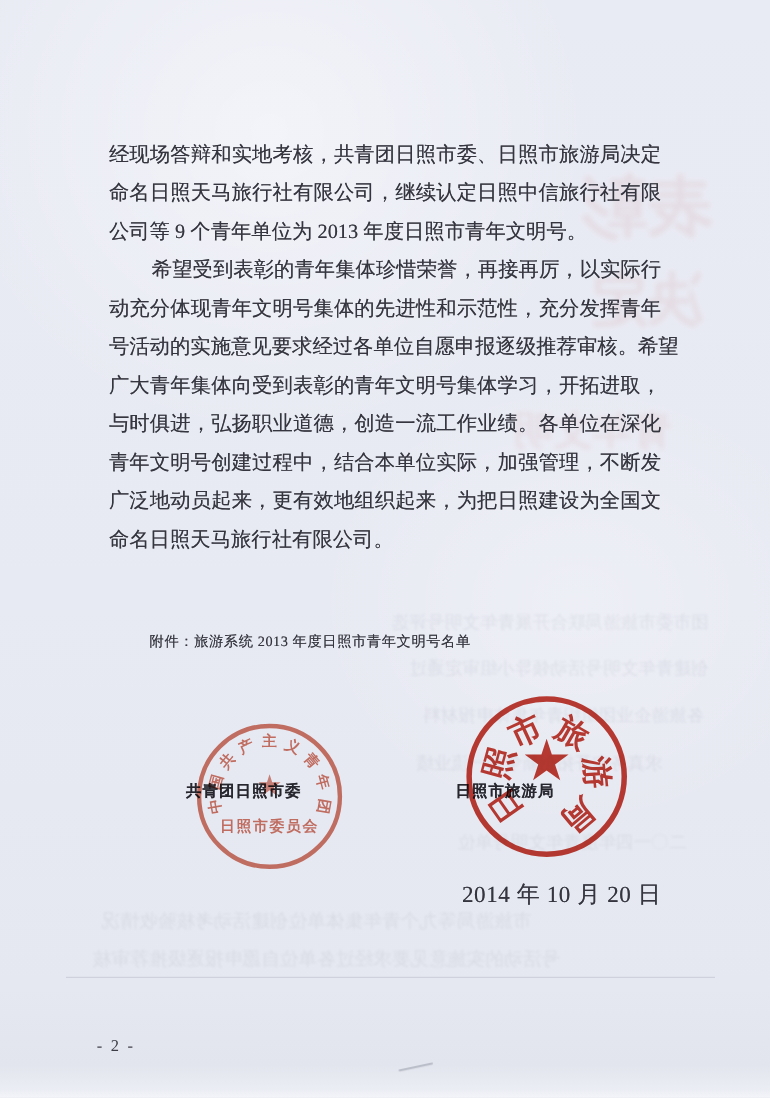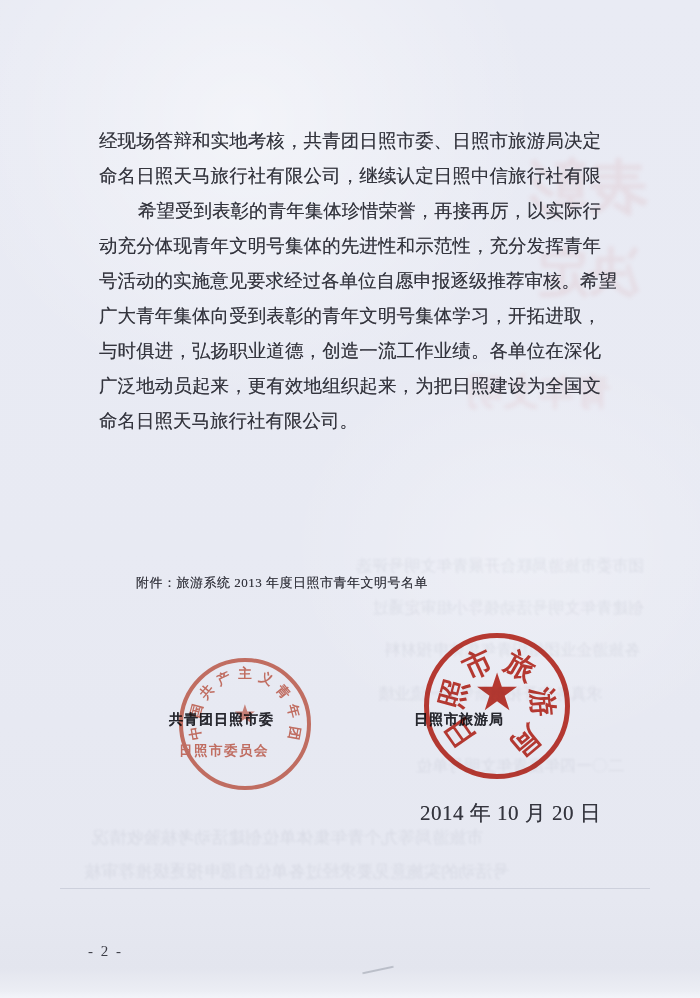--- a/index.html
+++ b/index.html
@@ -50,21 +50,21 @@
   .stamp-left{
     left:179px;top:658px;width:132px;height:132px;
     color:#c8503a;opacity:.78;filter:blur(.4px);
   }
   .stamp-left .ring{border:4px solid #c8503a;}
   .stamp-left .arc-char{
     position:absolute;font-size:13.5px;font-weight:bold;color:#c8503a;
     font-family:"Liberation Sans","DejaVu Sans",sans-serif;
   }
   .stamp-left .bottom-text{
-    position:absolute;left:0;right:0;top:84px;text-align:left;
+    position:absolute;left:0;right:0;top:84px;text-align:center;
     font-size:13.5px;font-weight:bold;letter-spacing:1.5px;color:#c8503a;
     font-family:"Liberation Sans","DejaVu Sans",sans-serif;
   }
   .stamp-left .star{
     position:absolute;left:50%;top:44px;transform:translateX(-50%);
     font-size:26px;color:#c8503a;opacity:.85;line-height:1;
   }
   .stamp-right{
     left:424px;top:633px;width:146px;height:146px;
     color:#c0281c;opacity:.9;filter:blur(.3px);
@@ -111,25 +111,27 @@
       <div class="ghost ghost-gray" style="left: 384px; top: 640px; font-size: 16px;">各旅游企业团组织青年集体申报材料</div>
       <div class="ghost ghost-gray" style="left: 378px; top: 684px; font-size: 16px;">求真务实开拓创新争创一流业绩</div>
       <div class="ghost ghost-gray" style="left: 416px; top: 756px; font-size: 16px;">二〇一四年度青年文明号单位</div>
       <div class="ghost ghost-gray" style="left: 92px; top: 826px; font-size: 17px;">市旅游局等九个青年集体单位创建活动考核验收情况</div>
       <div class="ghost ghost-gray" style="left: 84px; top: 860px; font-size: 17px;">号活动的实施意见要求经过各单位自愿申报逐级推荐审核</div>
     </div>
 
   <div class="body-text" id="body-lines">
       <div class="line">经现场答辩和实地考核，共青团日照市委、日照市旅游局决定</div>
       <div class="line">命名日照天马旅行社有限公司，继续认定日照中信旅行社有限</div>
+      <div class="line para-end">公司等 9 个青年单位为 2013 年度日照市青年文明号。</div>
       <div class="line indent">希望受到表彰的青年集体珍惜荣誉，再接再厉，以实际行</div>
       <div class="line">动充分体现青年文明号集体的先进性和示范性，充分发挥青年</div>
       <div class="line">号活动的实施意见要求经过各单位自愿申报逐级推荐审核。希望</div>
       <div class="line">广大青年集体向受到表彰的青年文明号集体学习，开拓进取，</div>
       <div class="line">与时俱进，弘扬职业道德，创造一流工作业绩。各单位在深化</div>
+      <div class="line">青年文明号创建过程中，结合本单位实际，加强管理，不断发</div>
       <div class="line">广泛地动员起来，更有效地组织起来，为把日照建设为全国文</div>
       <div class="line para-end">命名日照天马旅行社有限公司。</div>
     </div>
 
   <div class="attachment">附件：旅游系统 2013 年度日照市青年文明号名单</div>
 
   <div class="sig sig-left">共青团日照市委</div>
   <div class="sig sig-right">日照市旅游局</div>
   <div class="doc-date">2014 年 10 月 20 日</div>
 

